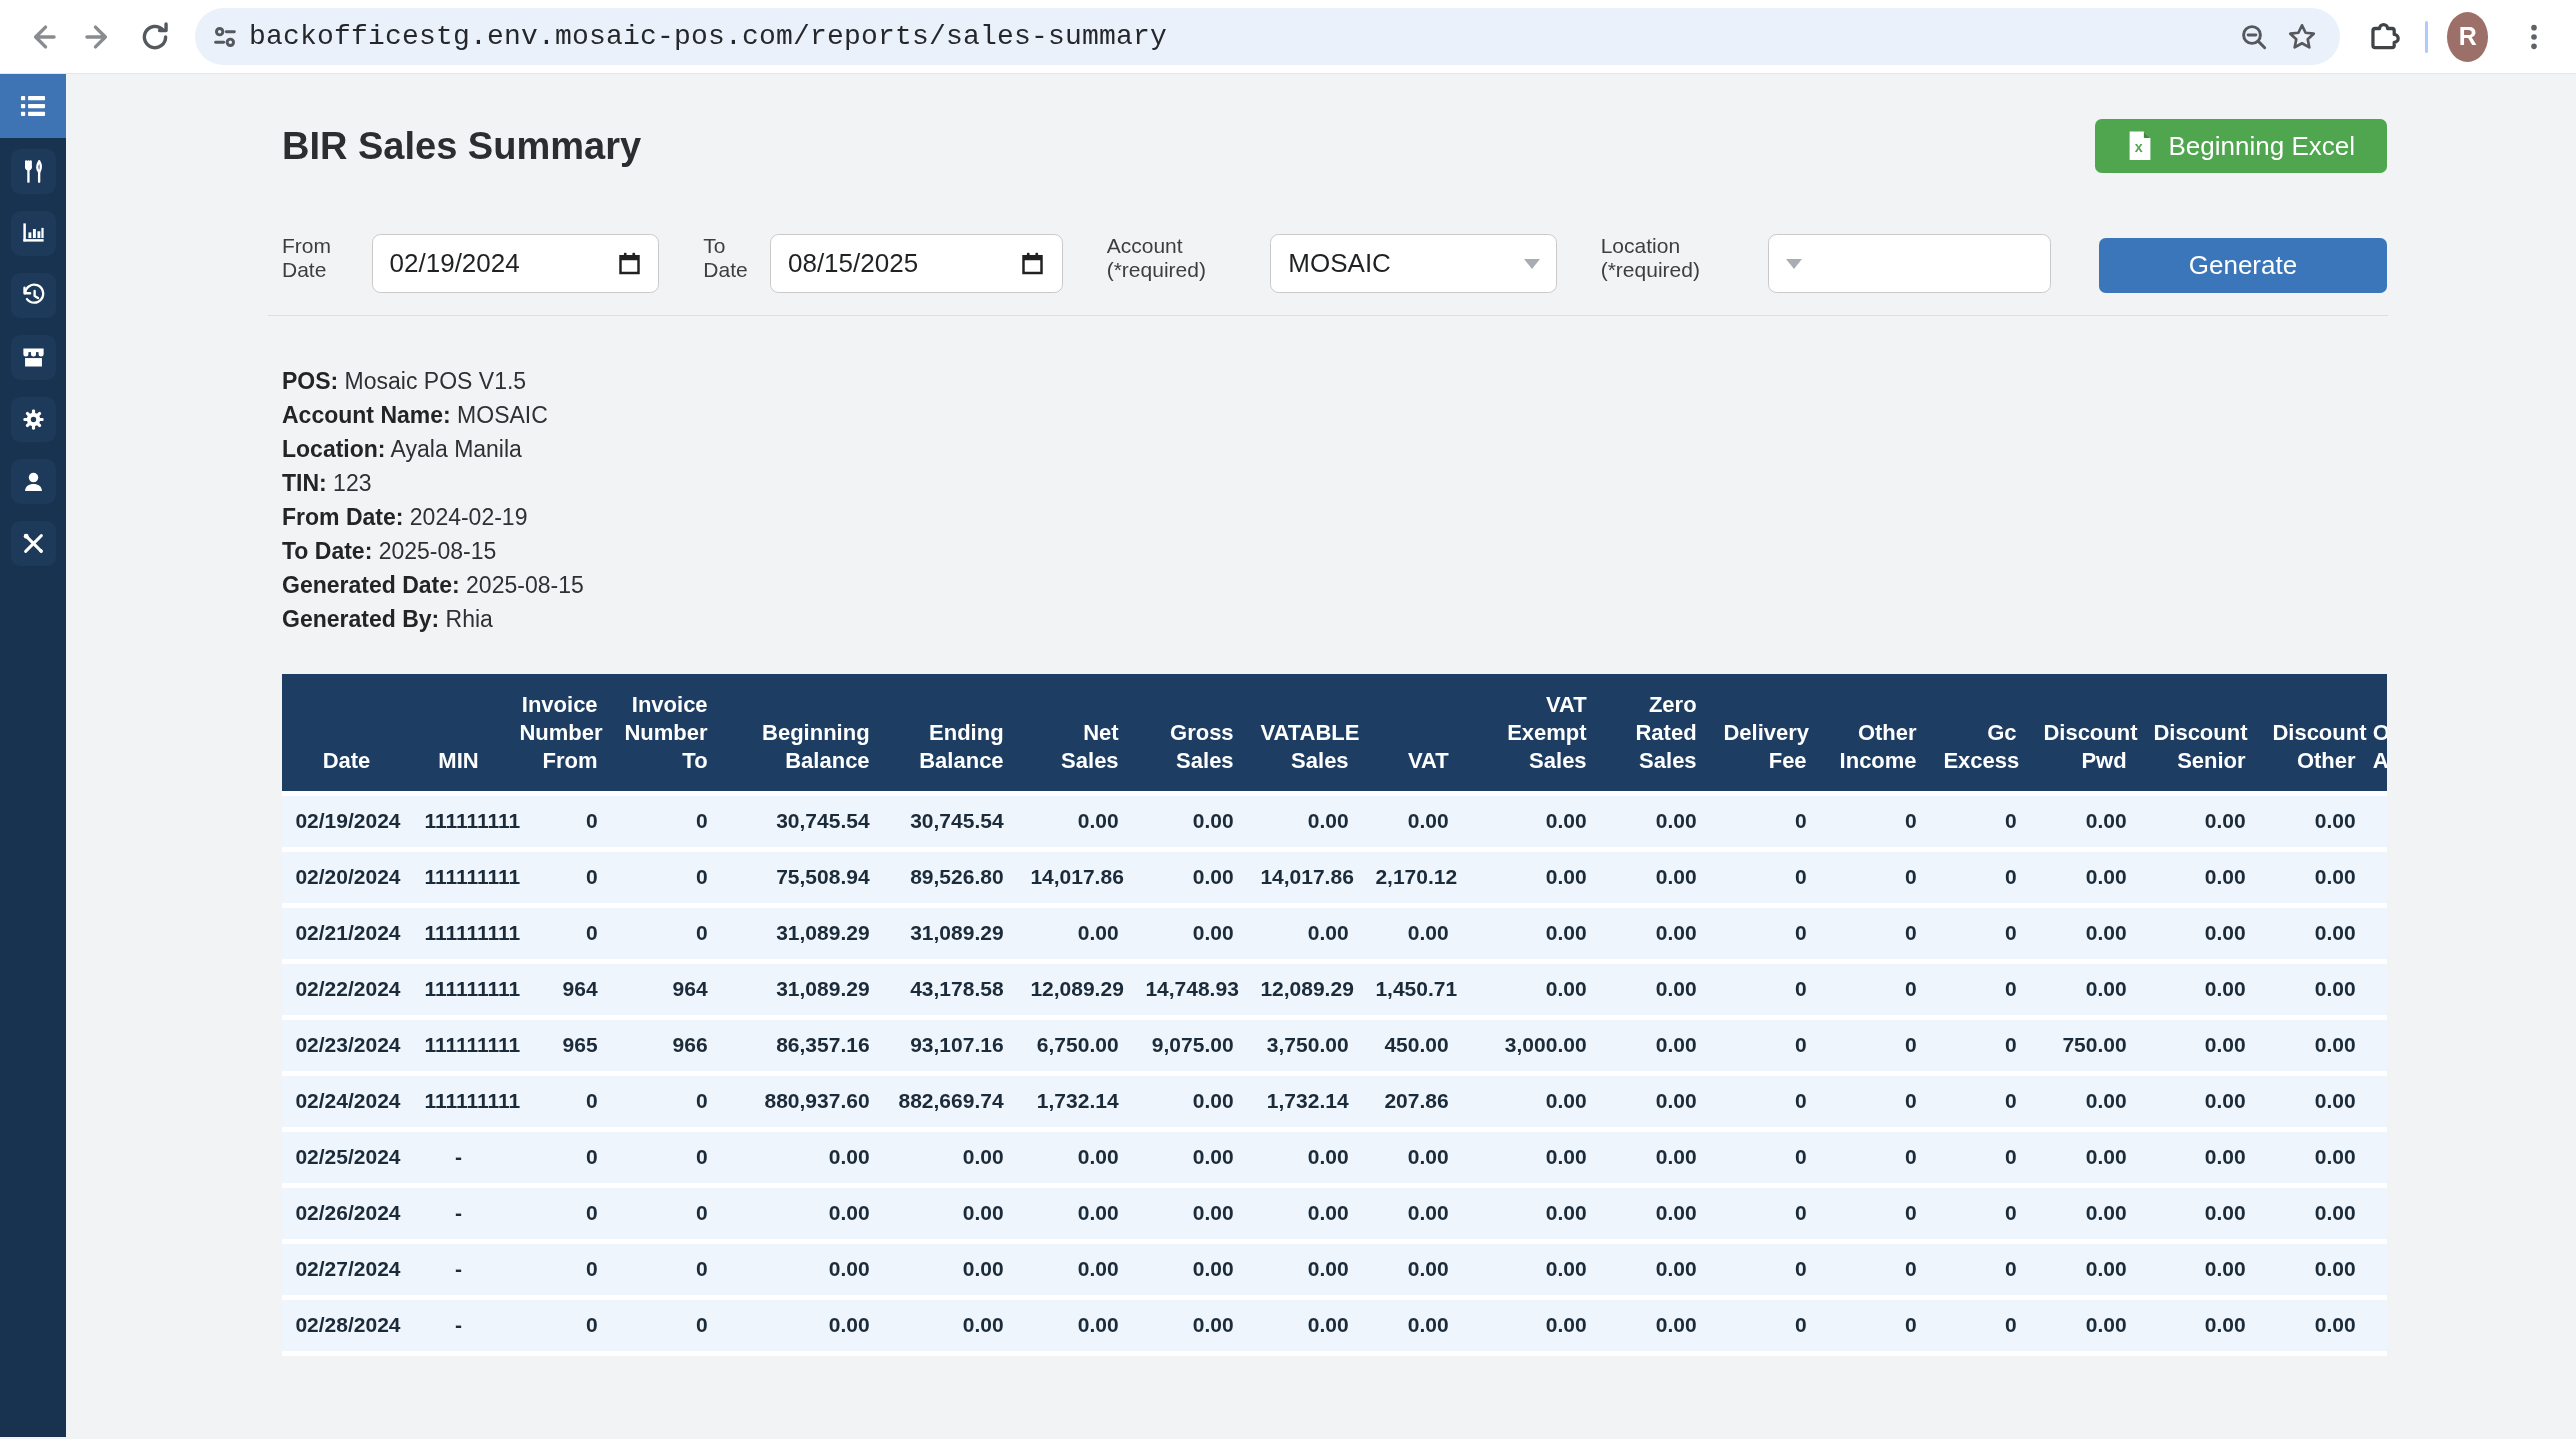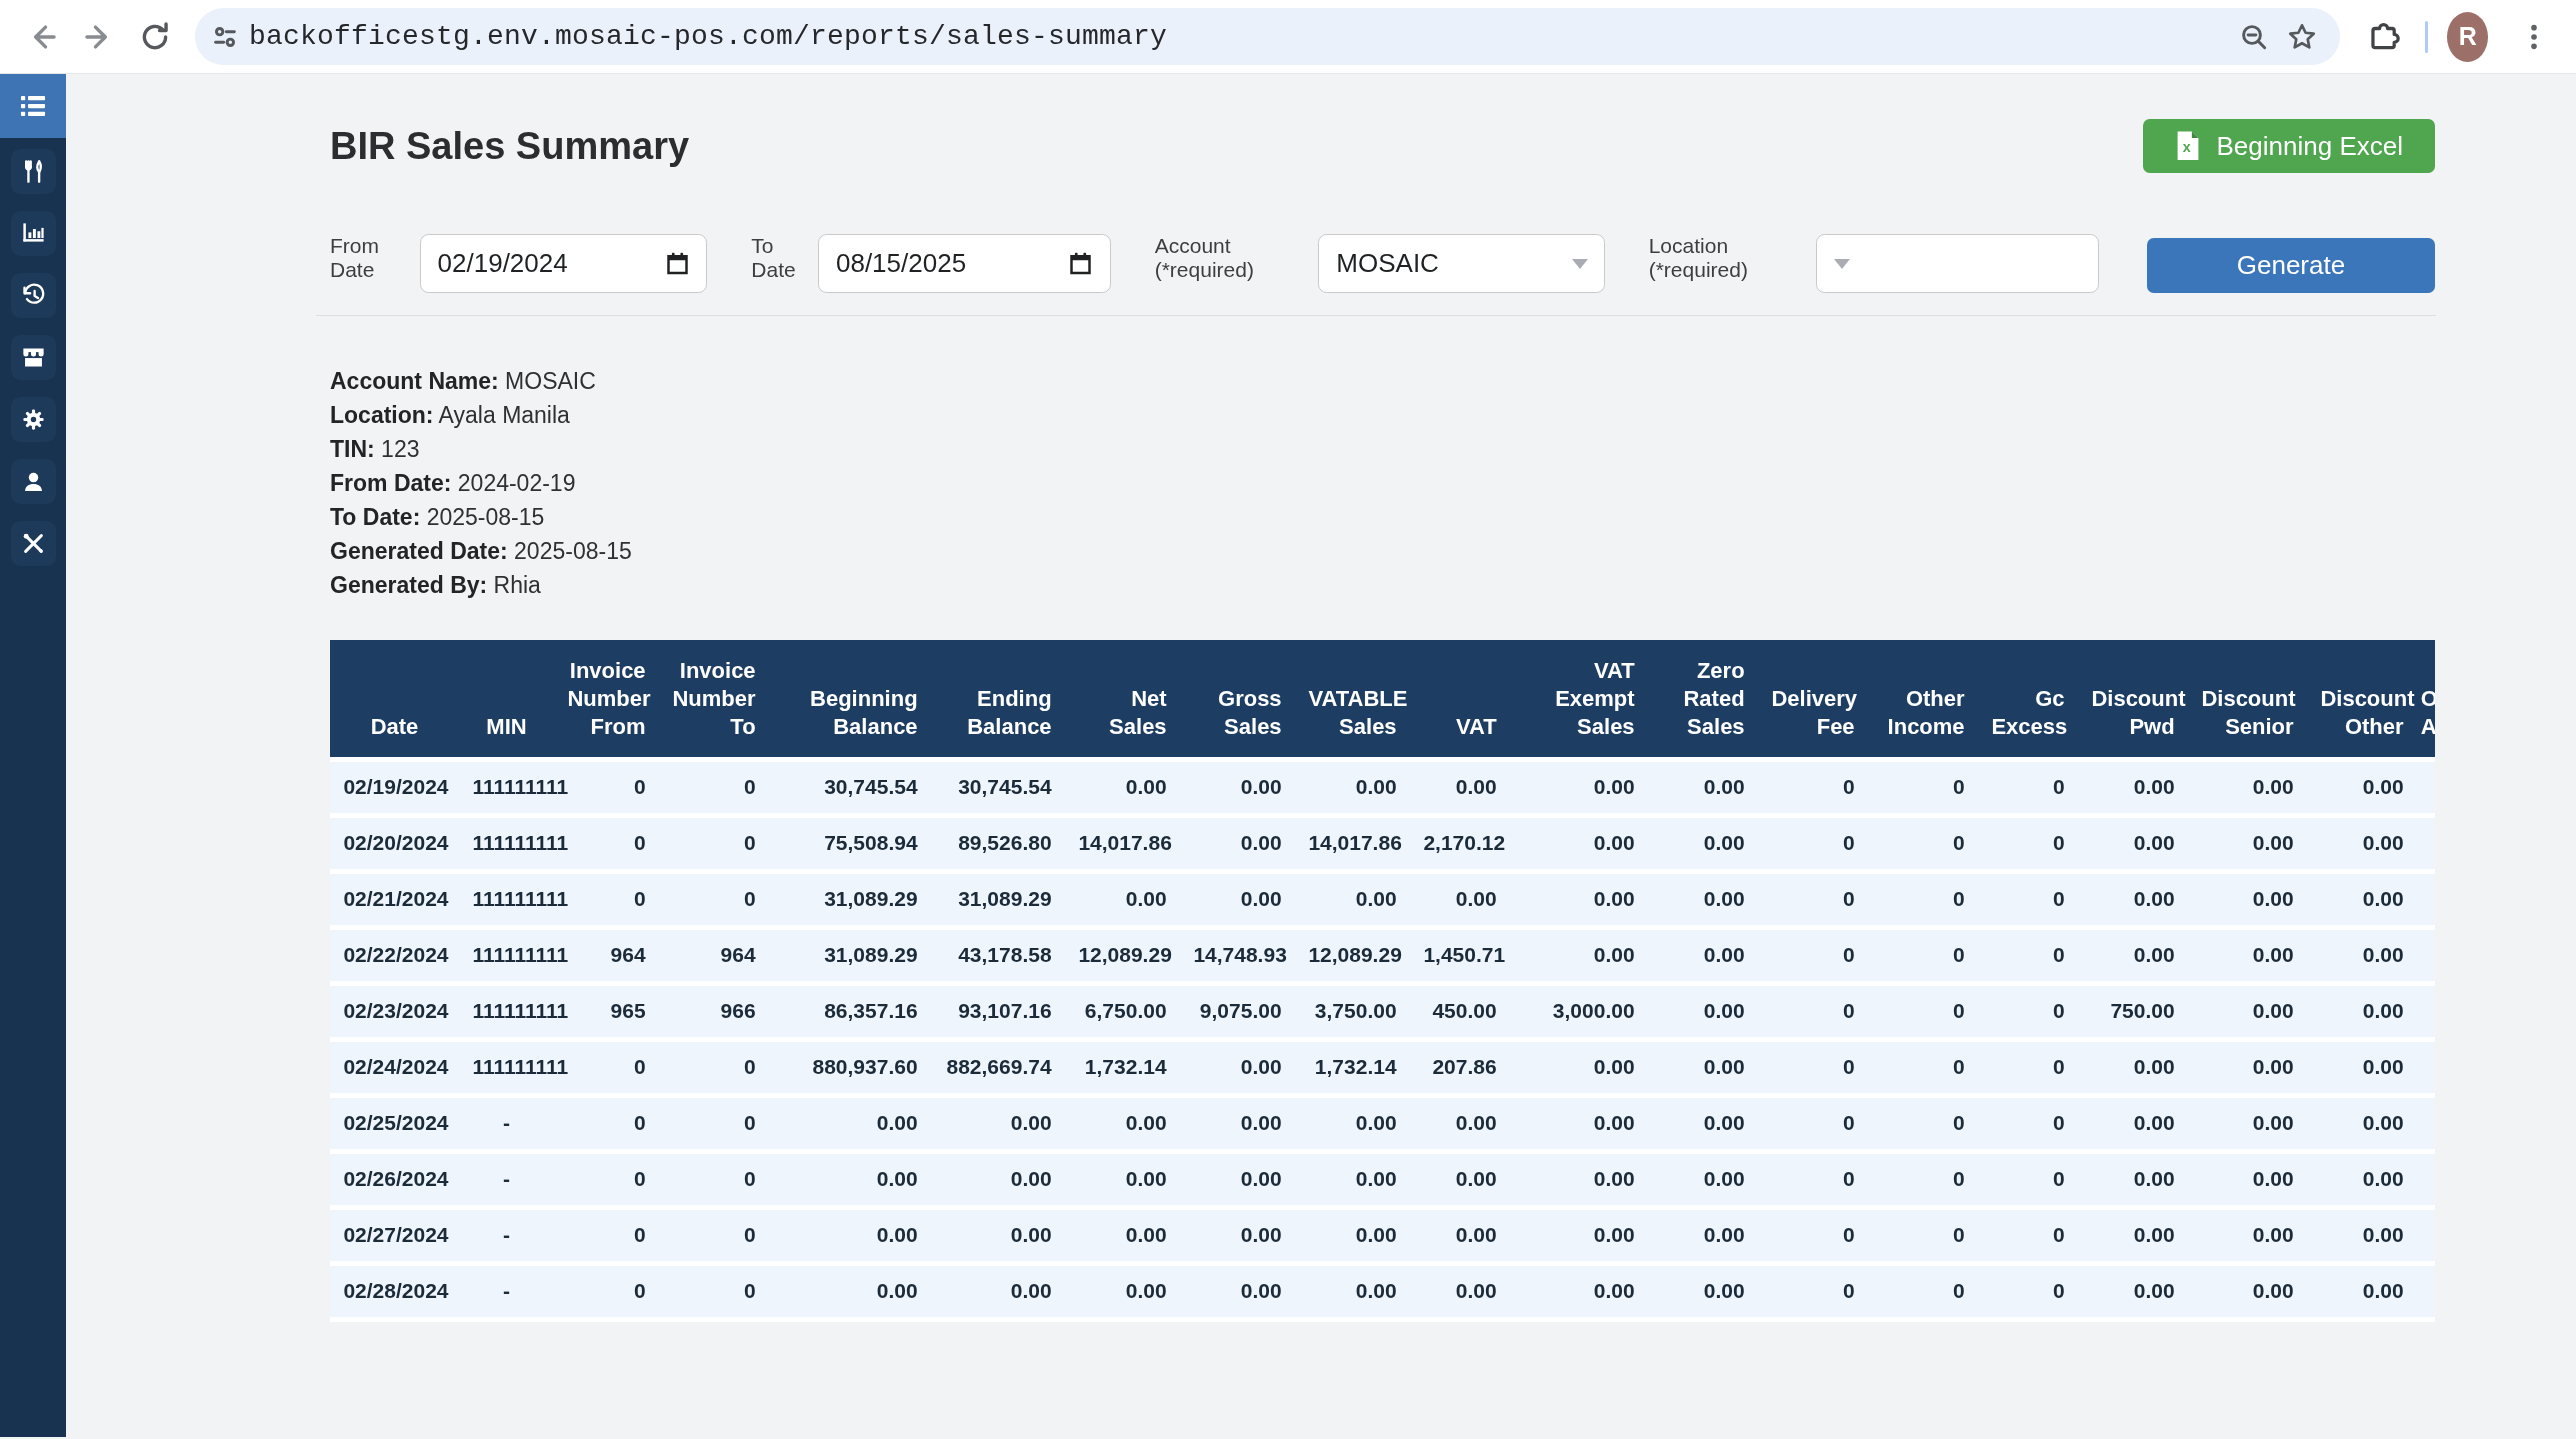--- a/index.html
+++ b/index.html
@@ -18,21 +18,21 @@
   .url-pill {
     flex:1; height:57px; background:#ebf1fa; border-radius:29px;
     display:flex; align-items:center; padding:0 13.4px 0 5.7px; margin:0 9.5px; min-width:0;font-family:Liberation Mono, monospace;
   }
   .pill-btn { width:48px; height:48px; border-radius:50%; display:flex; align-items:center; justify-content:center; flex-shrink:0; background:transparent; border:none; }
   .url-text { flex:1; font-size:28px; color:#25272b; letter-spacing:0.2px; white-space:nowrap; overflow:hidden; }
   .chrome-right { display:flex; align-items:center; gap:13.4px; padding-left:5.7px; }
   .v-divider { width:2.9px; height:32px; background:#aecbfa; border-radius:1.9px; }
   .avatar { width:50px; height:50px; border-radius:50%; background:#9d6f69; color:#fff; font-size:25px; font-weight:700; display:flex; align-items:center; justify-content:center; }
   
-  .app { display:flex; height:1363px;gap:48px; }
+  .app { display:flex; height:1363px; }
   .sidebar { width:66px; background:#17334f; flex-shrink:0; display:flex; flex-direction:column; align-items:center; }
   .sb-active { width:66px; height:64px; background:#3e74b3; display:flex; align-items:center; justify-content:center; margin-bottom:10.5px; }
   .sb-btn { width:45px; height:45px; border-radius:9.5px; background:#1e3a5a; display:flex; align-items:center; justify-content:center; margin-bottom:17px; flex-shrink:0; }
   .content { flex:1; overflow:hidden; }
   .main { margin-left:216px; width:2105px; }
   
   .header-row { display:flex; justify-content:space-between; align-items:center; margin-top:45px; }
   .page-title { font-size:38px; font-weight:700; color:#2b2d30; margin:0; }
   .btn-excel {
     height:54px; background:#4fa64f; color:#fff; border:none; border-radius:6.7px;
@@ -300,20 +300,21 @@
           <div class="select" style="width:310px">
             <span class="chevron"></span>
           </div>
         </div>
         <button class="btn-generate">Generate</button>
       </div>
 
       <hr class="divider">
 
       <div class="report-info">
+          <div class="info-line"><b>POS:</b> Mosaic POS V1.5</div>
           <div class="info-line"><b>Account Name:</b> MOSAIC</div>
           <div class="info-line"><b>Location:</b> Ayala Manila</div>
           <div class="info-line"><b>TIN:</b> 123</div>
           <div class="info-line"><b>From Date:</b> 2024-02-19</div>
           <div class="info-line"><b>To Date:</b> 2025-08-15</div>
           <div class="info-line"><b>Generated Date:</b> 2025-08-15</div>
           <div class="info-line"><b>Generated By:</b> Rhia</div>
         </div>
 
       <div class="table-wrap">

